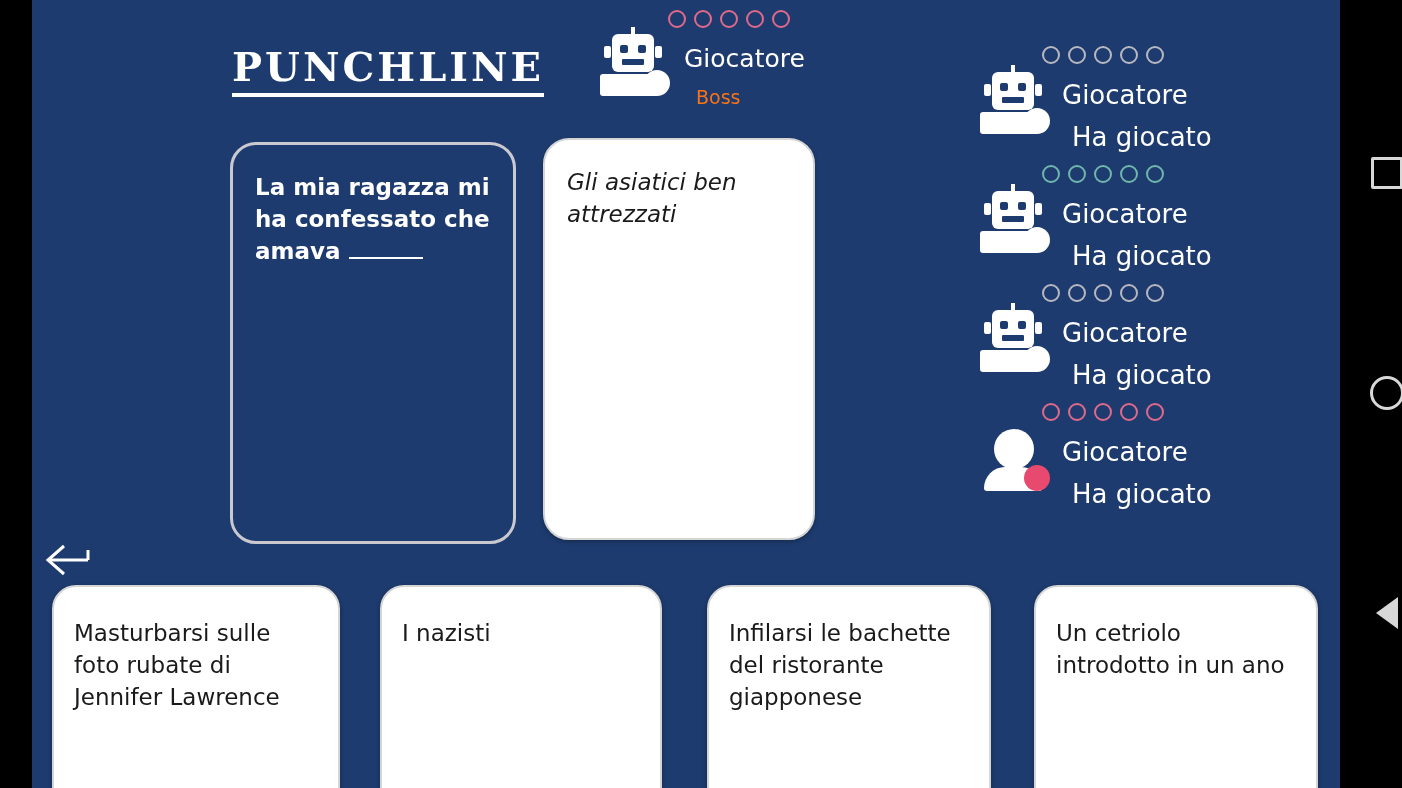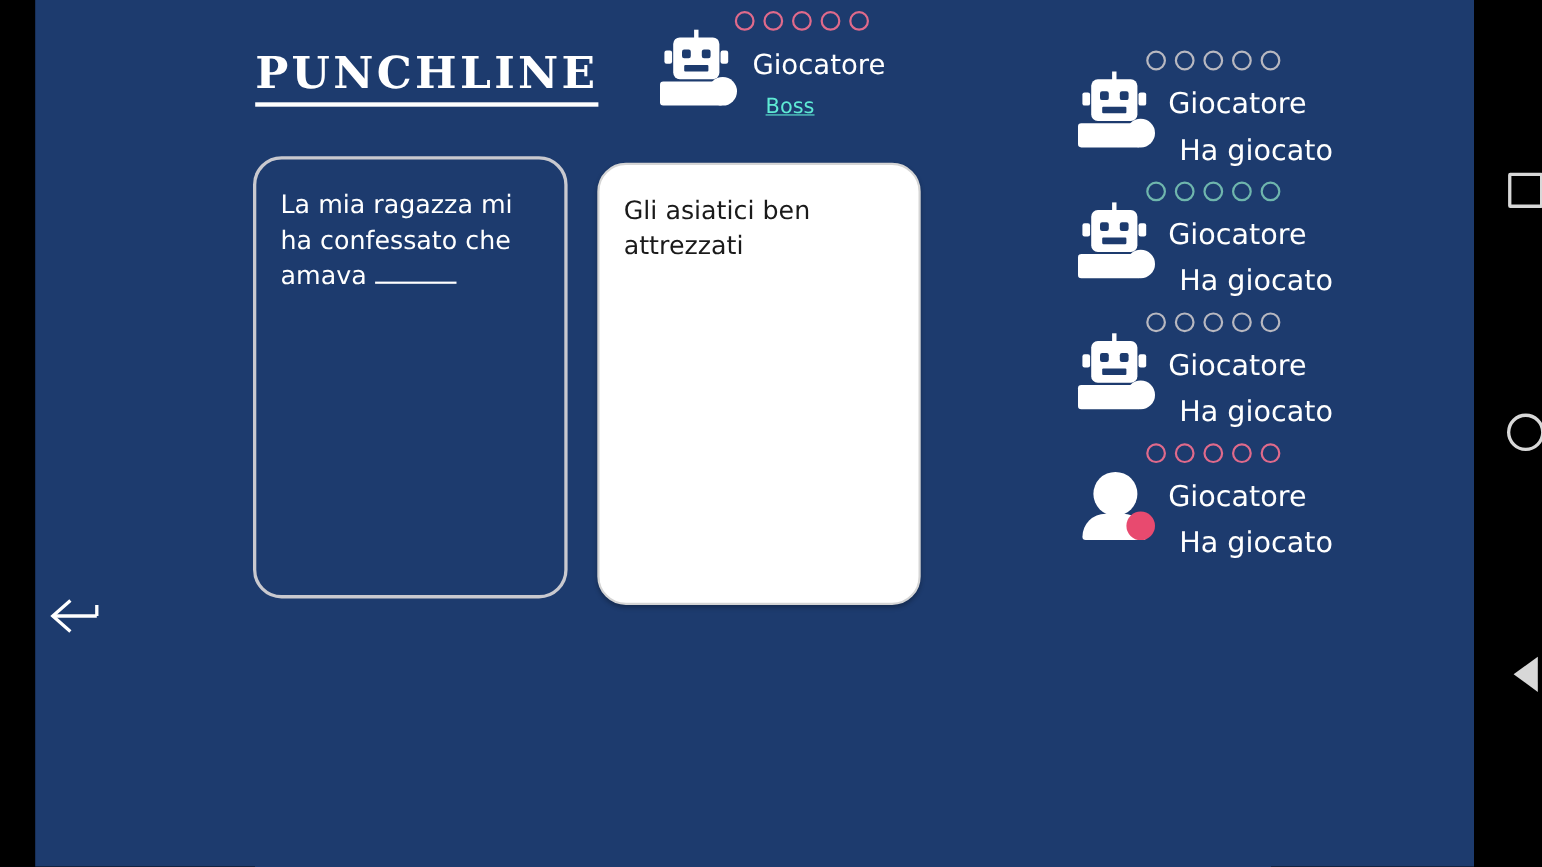--- a/index.html
+++ b/index.html
@@ -114,22 +114,21 @@
     left: 84px;
     top: 38px;
     font-size: 25px;
     color: #ffffff;
   }
   #boss-status {
     position: absolute;
     left: 96px;
     top: 80px;
     font-size: 19px;
-    color: #5eead4;
-    text-decoration: underline;
+    color: #f97316;
   }
   
   .avatar {
     position: relative;
     width: 76px;
     height: 62px;
   }
   .av-head {
     position: absolute;
     left: 12px; top: 0;
@@ -247,26 +246,28 @@
   .card.white {
     background: #ffffff;
     border: 2px solid #d5d5d5;
     box-shadow: 0 2px 4px rgba(0,0,0,0.25);
   }
   #card-prompt {
     left: 198px;
     top: 142px;
     width: 286px;
     height: 402px;
+    font-weight: bold;
   }
   #card-answer-main {
     left: 511px;
-    top: 148px;
-    width: 294px;
+    top: 138px;
+    width: 272px;
     height: 402px;
+    font-style: italic;
   }
   .blank {
     display: inline-block;
     width: 74px;
     border-bottom: 2px solid #ffffff;
     height: 20px;
   }
   
   #hand {
     position: absolute;
@@ -435,20 +436,34 @@
     <div class="card white" id="card-answer-main">
       <span>Gli asiatici ben attrezzati</span>
     </div>
 
     <svg id="back-arrow" viewBox="0 0 50 44">
       <path d="M22 8 L6 22 L22 36" fill="none" stroke="#ffffff" stroke-width="3"></path>
       <path d="M6 22 L46 22" fill="none" stroke="#ffffff" stroke-width="3"></path>
       <path d="M46 22 L46 12" fill="none" stroke="#ffffff" stroke-width="3"></path>
     </svg>
 
+    <div id="hand">
+      <div class="hand-card" id="hand-0">
+        <span>Masturbarsi sulle foto rubate di Jennifer Lawrence</span>
+      </div>
+      <div class="hand-card" id="hand-1">
+        <span>I nazisti</span>
+      </div>
+      <div class="hand-card" id="hand-2">
+        <span>Infilarsi le bachette del ristorante giapponese</span>
+      </div>
+      <div class="hand-card" id="hand-3">
+        <span>Un cetriolo introdotto in un ano</span>
+      </div>
+    </div>
 
   </div>
 
   <div id="navbar">
     <div class="nav-btn" id="nav-recent">
       <div class="sq"></div>
     </div>
     <div class="nav-btn" id="nav-home">
       <div class="ci"></div>
     </div>

